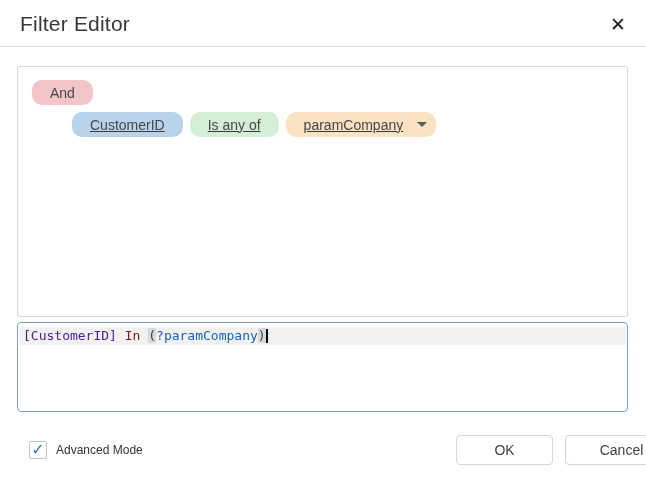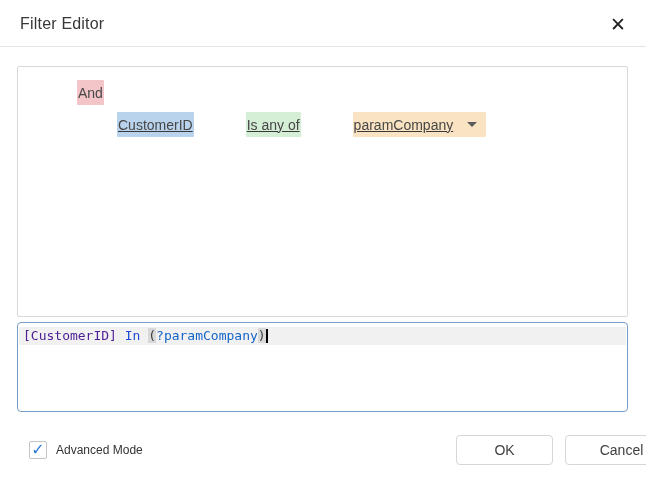--- a/index.html
+++ b/index.html
@@ -14,41 +14,41 @@
 
   
   .header {
     position: absolute; left: 0; top: 0; width: 646px; height: 47px;
     border-bottom: 1px solid #e4e4e4;
     background: #fff;
   }
   .title {
     position: absolute; left: 20px; top: 0; height: 47px;
     display: flex; align-items: center;
-    font-size: 16px; color: #373737; letter-spacing: 0.2px;
+    font-size: 21px; color: #373737; letter-spacing: 0.2px;
   }
   .close-btn {
     position: absolute; right: 14px; top: 10px;
     width: 28px; height: 28px;
     display: flex; align-items: center; justify-content: center;
     font-size: 19px; color: #222; cursor: pointer;
     background: transparent; border: none; line-height: 1;
   }
 
   
   .builder-panel {
     position: absolute; left: 17px; top: 66px; width: 611px; height: 251px;
     border: 1px solid #d9d9d9; border-radius: 2px; background: #fff;
   }
   .pill {
     display: inline-flex; align-items: center;
-    height: 25px; padding: 0 1px;
-    border-radius: 1px;
+    height: 25px; padding: 0 18px;
+    border-radius: 10px;
     font-size: 14px; color: #474747;
-    cursor: pointer; white-space: nowrap; margin-left: 45px;
+    cursor: pointer; white-space: nowrap;
   }
   .pill-group    { background: #f3c5c9; }
   .pill-field    { background: #b9d3ec; }
   .pill-operator { background: #d5eed6; }
   .pill-value    { background: #f9e3c2; padding-right: 9px; }
   .group-row { position: absolute; left: 14px; top: 13px; }
   .condition-row {
     position: absolute; left: 54px; top: 45px;
     display: flex; gap: 7px; align-items: center; text-decoration: underline;
   }
@@ -69,21 +69,21 @@
   .expr-line-highlight {
     position: absolute; left: 1px; right: 1px; top: 4px; height: 18px;
     background: #f1f1f1;
   }
   .expr-line {
     position: absolute; left: 5px; top: 5px; height: 17px;
     font-family: "DejaVu Sans Mono", "Liberation Mono", monospace;
     font-size: 13px; line-height: 16px; white-space: pre;
   }
   .tok-field   { color: #4c1d95; }
-  .tok-keyword { color: #1d4ed8; }
+  .tok-keyword { color: #7f1d1d; }
   .tok-bracket { color: #3c3c3c; background: #d8d8d8; }
   .tok-param   { color: #1464c8; }
   .text-cursor {
     display: inline-block; width: 2px; height: 14px;
     background: #000; vertical-align: text-bottom; margin-left: 0px;
   }
 
   
   .checkbox-row {
     position: absolute; left: 29px; top: 435px; height: 30px;

